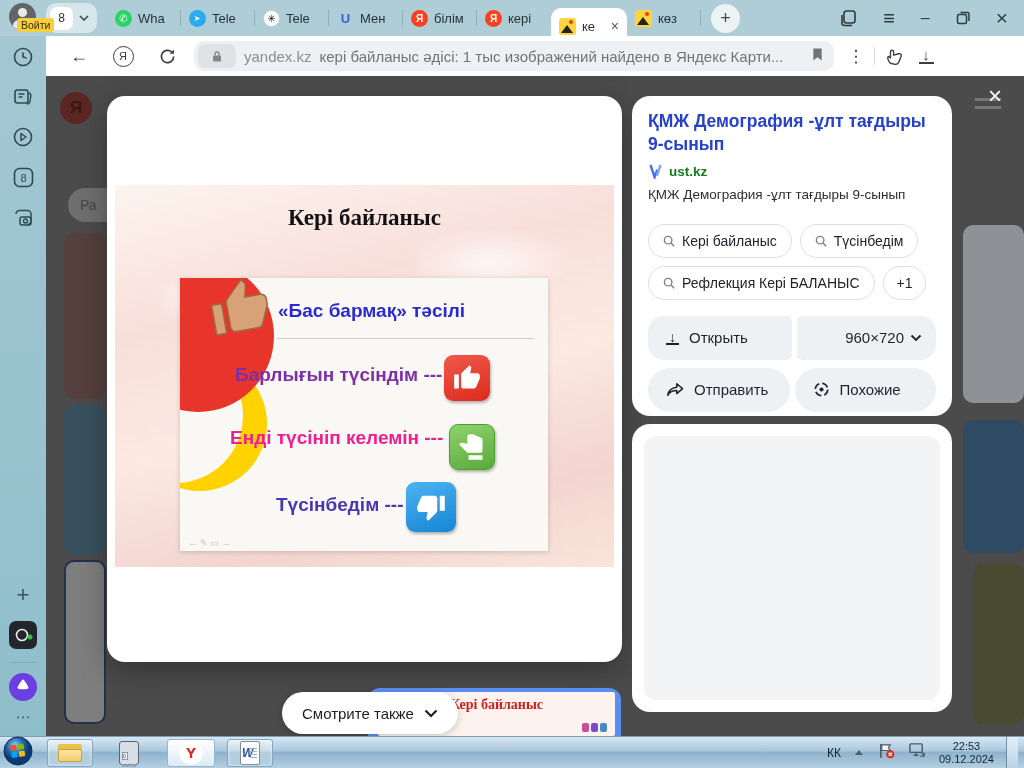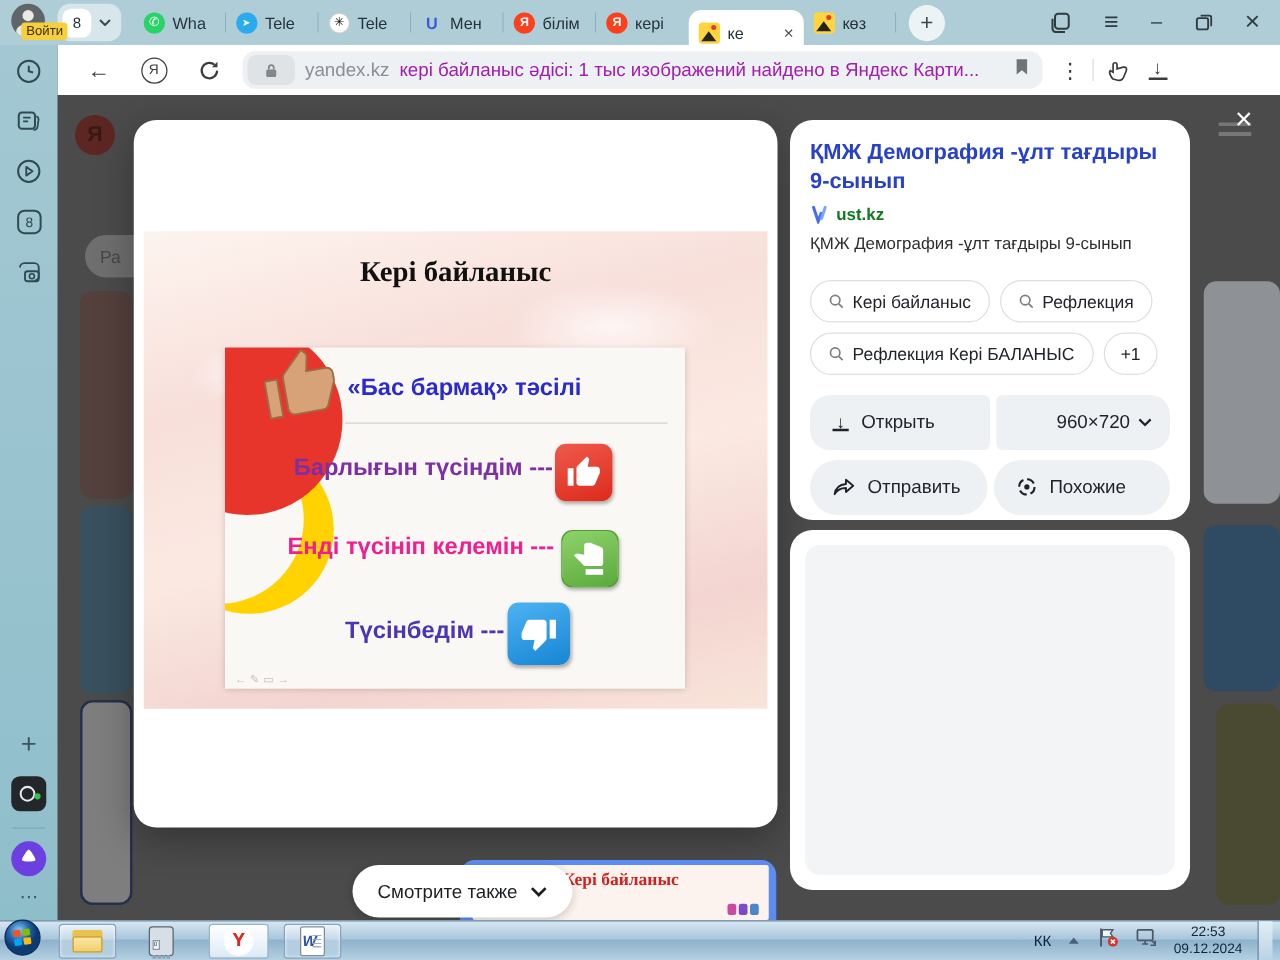--- a/index.html
+++ b/index.html
@@ -12,21 +12,21 @@
   .avatar-wrap { position:relative; width:46px; height:36px; flex:0 0 auto; }
   .avatar { position:absolute; left:9px; top:3px; width:27px; height:27px; border-radius:50%; background:#5f6569; overflow:hidden; }
   .avatar .bust-head { position:absolute; left:9px; top:5px; width:9px; height:9px; border-radius:50%; background:#e9e9e9; }
   .avatar .bust-body { position:absolute; left:4px; top:16px; width:19px; height:12px; border-radius:50% 50% 0 0; background:#e9e9e9; }
   .login-badge { position:absolute; left:1px; top:18px; background:#f5d03c; color:#3c3000; font-size:10.5px; padding:1px 4px; border-radius:3px;margin-left:16px; }
   .tabgroup { display:flex; align-items:center; gap:6px; background:rgba(255,255,255,.5); border-radius:10px; height:30px; padding:0 8px 0 4px; margin-right:10px; }
   .tabgroup .count { width:23px; height:23px; background:#fff; border-radius:7px; display:flex; align-items:center; justify-content:center; font-size:12px; color:#26343a; }
   .chev-svg { display:block; }
   .tab { position:relative; display:flex; align-items:center; gap:6px; width:74px; height:36px; padding:0 8px; font-size:13px; color:#26343a; overflow:hidden; white-space:nowrap; }
   .tab .sep { position:absolute; right:0; top:10px; width:1px; height:16px; background:#8fb0ba; }
-  .tab.active { background:#fff; border-radius:10px 10px 0 0; width:92px;margin-top:16px; }
+  .tab.active { background:#fff; border-radius:10px 10px 0 0; width:76px;margin-top:16px; }
   .tab .tab-close { margin-left:auto; font-size:14px; color:#49565b; }
   .fav { width:17px; height:17px; border-radius:50%; flex:0 0 auto; display:flex; align-items:center; justify-content:center; font-size:10px; color:#fff; }
   .fav.whatsapp { background:#2ad366; }
   .fav.telegram { background:#2aabee; font-size:8px; padding-right:1px; }
   .fav.chatgpt { background:#fff; color:#111; border:1px solid #ccc; }
   .fav.yandex { background:#fc3f1d; font-weight:bold; }
   .fav.ust { background:transparent; color:#3b5bdb; font-weight:bold; font-size:13px; }
   .fav.image { border-radius:3px; background:#ffd43d; position:relative; overflow:hidden; }
   .fav.image .mtn { position:absolute; left:2px; bottom:2px; width:0; height:0; border-left:6px solid transparent; border-right:6px solid transparent; border-bottom:8px solid #27221a; }
   .fav.image .sun { position:absolute; right:3px; top:2px; width:4px; height:4px; border-radius:50%; background:#e23b2e; }
@@ -37,21 +37,21 @@
   
   #toolbar { position:absolute; left:46px; top:36px; width:978px; height:40px; background:#ffffff; display:flex; align-items:center; }
   .tb-icon { color:#3c3c3c; font-size:18px; display:flex; align-items:center; justify-content:center; }
   #back-arrow { margin-left:18px; width:30px; }
   #ya-search-btn { margin-left:14px; width:30px; }
   .ya-ring { width:21px; height:21px; border:1.6px solid #3c3c3c; border-radius:50%; display:flex; align-items:center; justify-content:center; font-size:11px; color:#3c3c3c; }
   #reload { margin-left:14px; width:30px; }
   #urlbar { margin-left:12px; width:640px; height:30px; background:#eef1f3; border-radius:10px; display:flex; align-items:center; padding:0 10px 0 4px; gap:8px; }
   .lock-chip { width:38px; height:24px; background:#dfe3e6; border-radius:7px; display:flex; align-items:center; justify-content:center; }
   .url-domain { color:#8a8f94; font-size:15px; }
-  .url-title { color:#a21caf; font-size:15px; white-space:nowrap; overflow:hidden; text-overflow:ellipsis; max-width:470px; }
+  .url-title { color:#737373; font-size:15px; white-space:nowrap; overflow:hidden; text-overflow:ellipsis; max-width:470px; }
   .url-bookmark { margin-left:auto; }
   #kebab { margin-left:10px; width:24px; font-size:17px; }
   .tb-div { width:1px; height:18px; background:#dcdcdc; margin:0 6px; }
   #downloads .dl-wrap { width:15px; border-bottom:2px solid #3c3c3c; text-align:center; font-size:15px; line-height:14px; }
 
   
   #sidebar { position:absolute; left:0; top:36px; width:46px; height:700px; background:linear-gradient(180deg,#a3c8d3,#8fbecb); }
   .sb-icon { position:absolute; left:0; width:46px; display:flex; justify-content:center; color:#2f4a52; }
   .sb-divider { position:absolute; left:10px; width:26px; height:1px; background:#7fa9b5; }
 
@@ -381,21 +381,21 @@
               <circle cx="6" cy="6" r="4.4" fill="none" stroke="#7a8087" stroke-width="1.6"></circle>
               <path d="M9.4 9.4L13 13" stroke="#7a8087" stroke-width="1.6"></path>
             </svg>
           <span>Кері байланыс</span>
         </span>
         <span class="chip">
           <svg width="12" height="12" viewBox="0 0 14 14">
               <circle cx="6" cy="6" r="4.4" fill="none" stroke="#7a8087" stroke-width="1.6"></circle>
               <path d="M9.4 9.4L13 13" stroke="#7a8087" stroke-width="1.6"></path>
             </svg>
-          <span>Рефлекция</span>
+          <span>Түсінбедім</span>
         </span>
         <span class="chip">
           <svg width="12" height="12" viewBox="0 0 14 14">
               <circle cx="6" cy="6" r="4.4" fill="none" stroke="#7a8087" stroke-width="1.6"></circle>
               <path d="M9.4 9.4L13 13" stroke="#7a8087" stroke-width="1.6"></path>
             </svg>
           <span>Рефлекция Кері БАЛАНЫС</span>
         </span>
         <span class="chip" style="padding:0 13px;">+1</span>
       </div>

